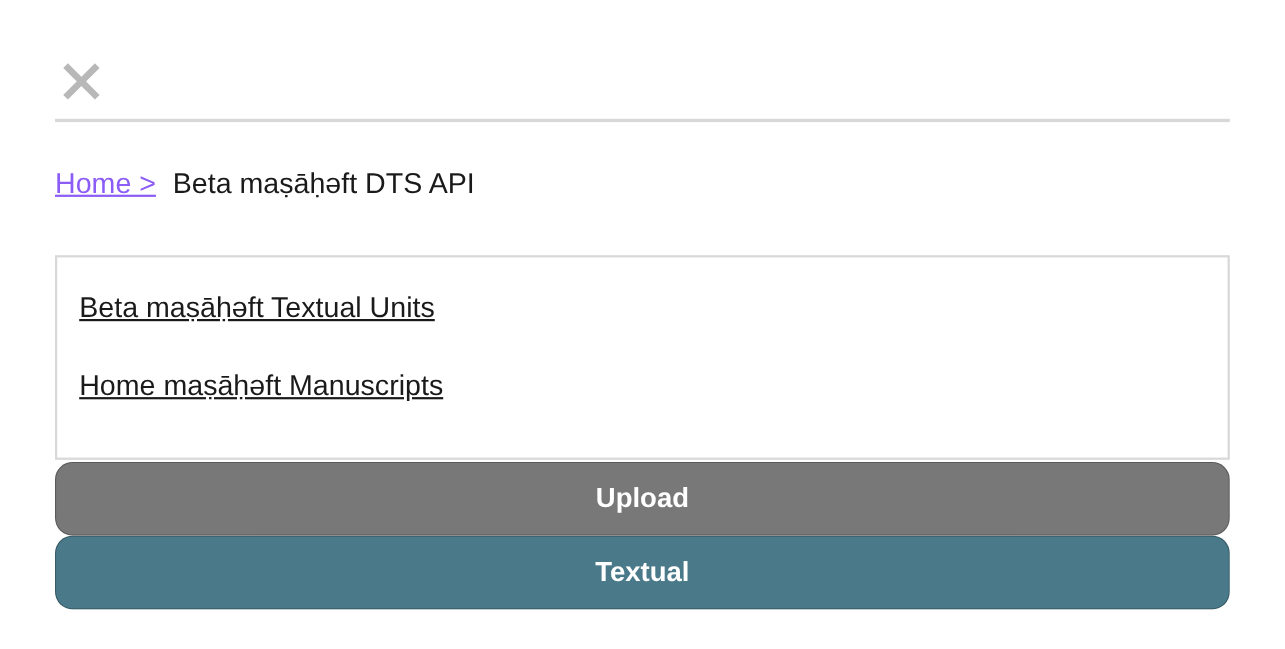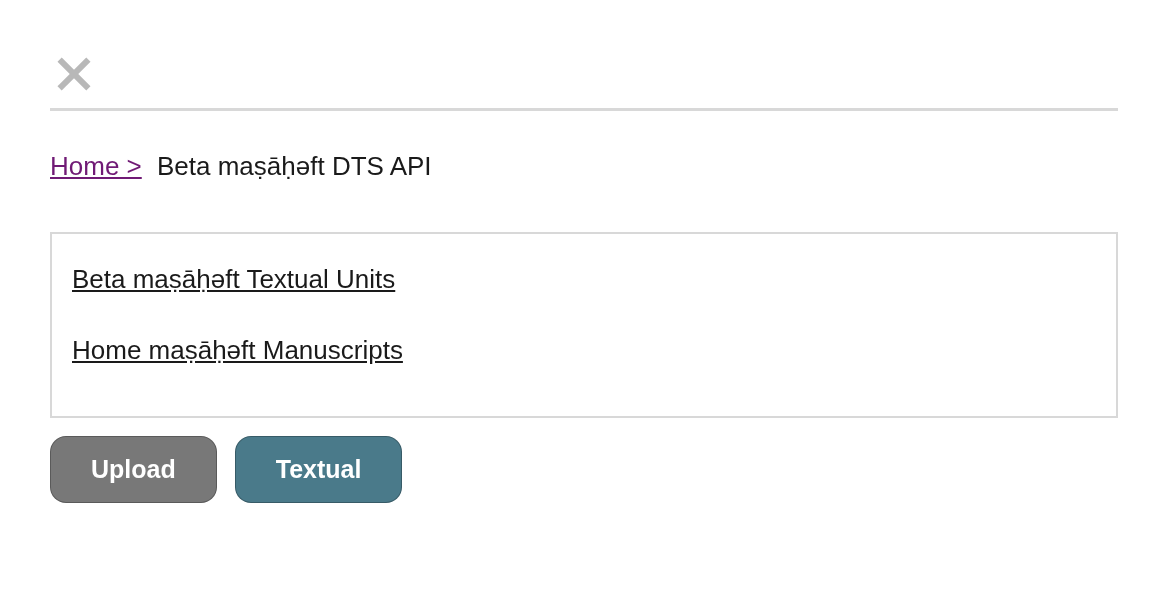--- a/index.html
+++ b/index.html
@@ -43,47 +43,47 @@
       height: 48px;
       stroke: #b8b8b8;
       stroke-width: 5;
     }
     .breadcrumb {
       font-size: 26px;
       margin-bottom: 50px;
       color: #1a1a1a;
     }
     .breadcrumb a {
-      color: #701a75;
+      color: #8b5cf6;
       text-decoration: underline;
       cursor: pointer;
     }
     .breadcrumb .current {
       color: #1a1a1a;
       margin-left: 8px;
     }
     .listing-box {
       border: 2px solid #d8d8d8;
       padding: 30px 20px 50px 20px;
-      margin-bottom: 18px;
+      margin-bottom: 2px;
     }
     .listing-item {
       display: block;
       color: #1a1a1a;
       text-decoration: underline;
       font-size: 26px;
       margin-bottom: 40px;
       cursor: pointer;
     }
     .listing-item:last-child {
       margin-bottom: 0;
     }
     .button-row {
       display: flex;
-      gap: 18px;
+      flex-direction: column;
     }
     .btn {
       font-size: 25px;
       font-weight: 700;
       padding: 18px 40px;
       border-radius: 16px;
       cursor: pointer;
       color: #fff;
       border: 1px solid rgba(0,0,0,0.25);
     }

